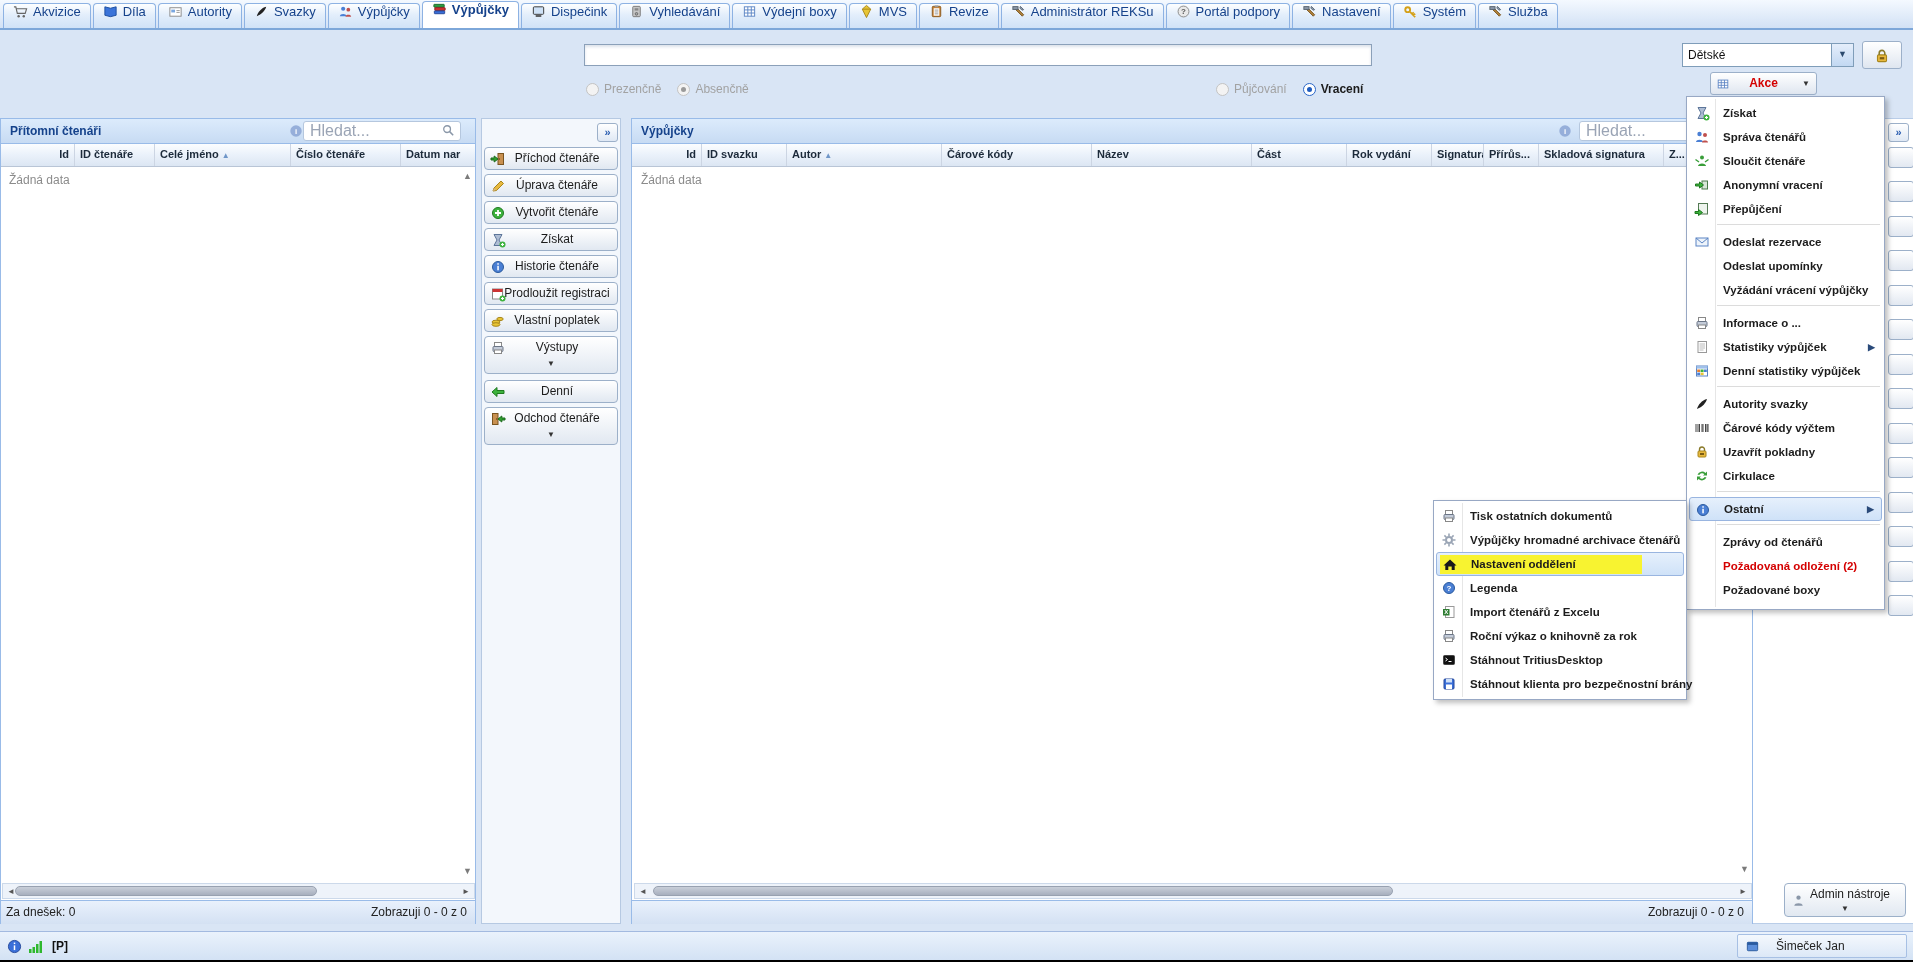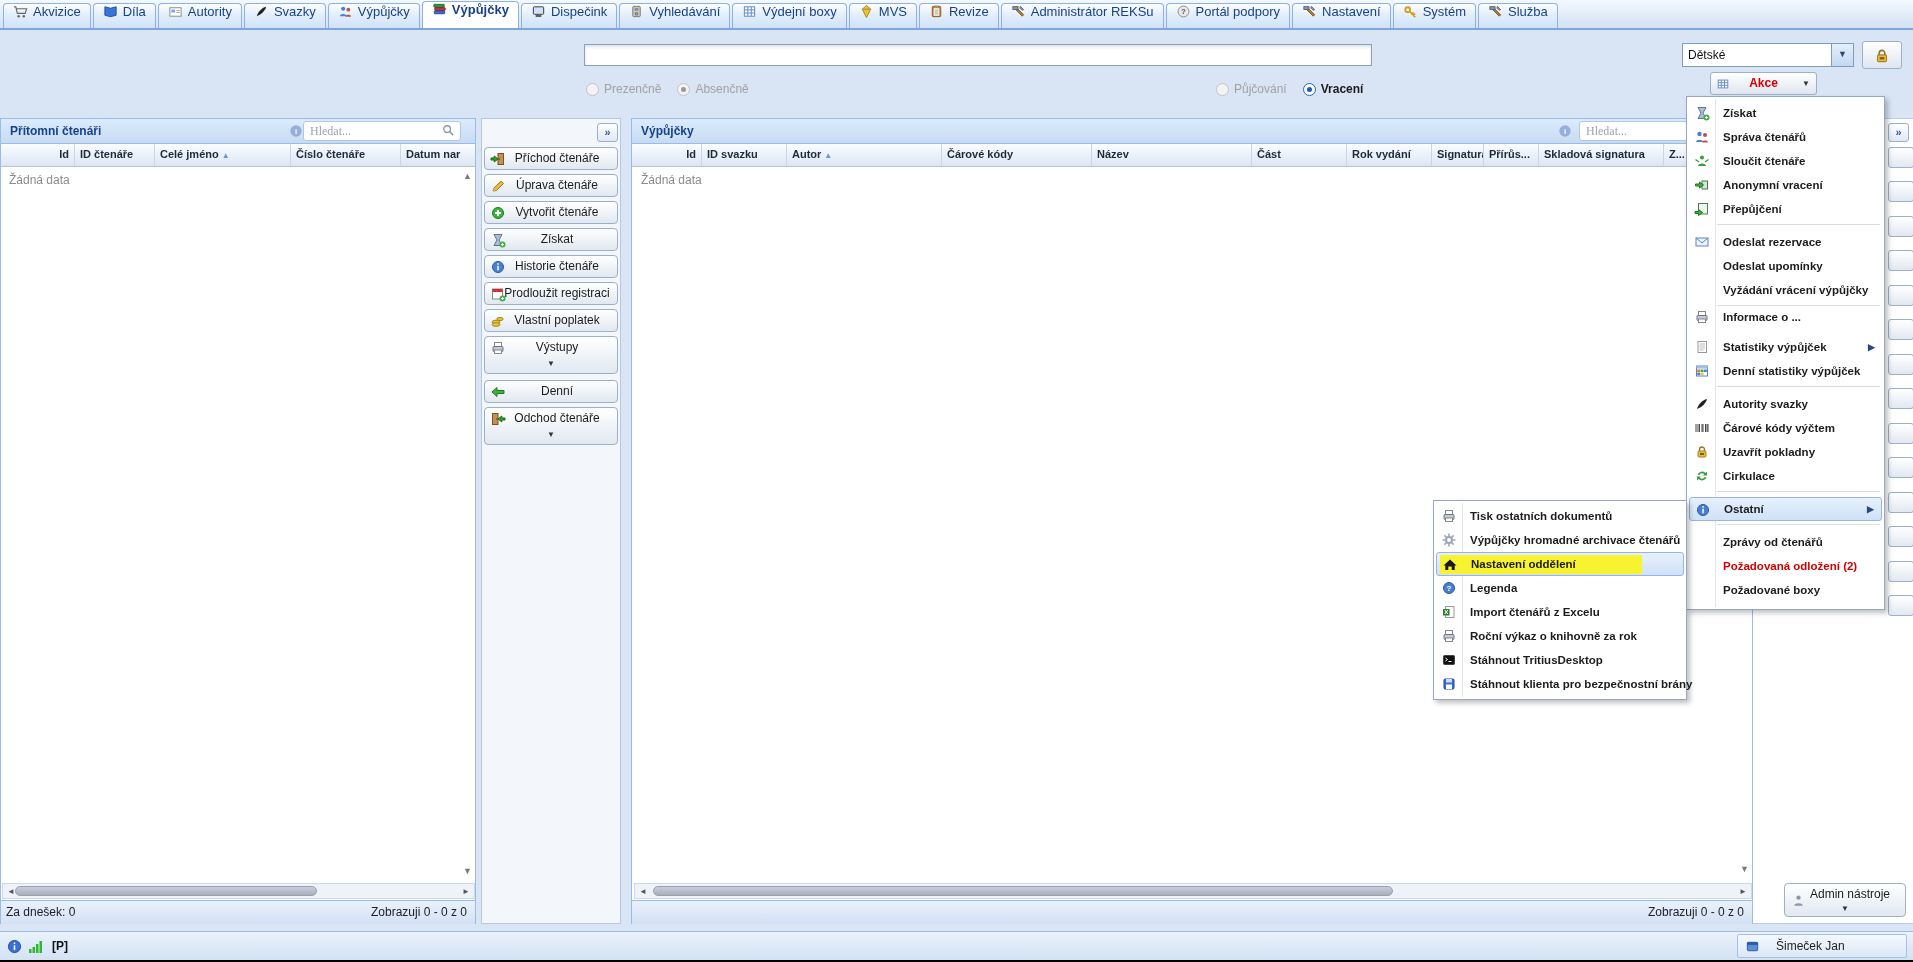--- a/index.html
+++ b/index.html
@@ -23,21 +23,21 @@
   .combo{position:absolute;left:1682px;top:43px;width:172px;height:24px;border:1px solid #7f9db9;background:#fff;box-sizing:border-box}
   .combo .val{position:absolute;left:5px;top:0;line-height:22px;font-size:12px;color:#111}
   .combo .trig{position:absolute;right:0;top:0;width:21px;height:22px;background:linear-gradient(#e5eefb,#c2d8f2);border-left:1px solid #7f9db9;text-align:center;line-height:20px;color:#2c4a6e;font-size:9px;cursor:pointer}
   .toolbtn{position:absolute;background:linear-gradient(#ffffff,#dfe6f0);border:1px solid #9cb0c9;border-radius:3px;box-sizing:border-box;cursor:pointer}
 
   
   .panel{position:absolute;background:#fff;border:1px solid #99bbe8;box-sizing:border-box}
   .phead{position:absolute;left:0;top:0;right:0;height:24px;background:linear-gradient(#dcebfc,#c7dbf3);border-bottom:1px solid #99bbe8}
   .ptitle{position:absolute;left:9px;top:0;line-height:24px;color:#15428b;font-weight:bold;font-size:12px}
   .inf{position:absolute;width:14px;height:14px}
-  .searchbox{position:absolute;height:20px;background:#fff;border:1px solid #b5c7de;border-radius:3px;box-sizing:border-box;font-size:12px;color:#4c1d95;padding:0 20px 0 6px;font-family:Liberation Serif, serif}
+  .searchbox{position:absolute;height:20px;background:#fff;border:1px solid #b5c7de;border-radius:3px;box-sizing:border-box;font-size:16px;color:#4c1d95;padding:0 20px 0 6px;font-family:Liberation Sans, sans-serif}
   .searchbox::placeholder{color:#9aa4b5}
   .mag{position:absolute}
   .cols{position:absolute;left:0;right:0;top:25px;height:22px;background:linear-gradient(#fbfdff,#eaf1fa 50%,#dce6f3);border-bottom:1px solid #b9c5d6;display:flex}
   .cell{height:22px;line-height:21px;font-size:11px;font-weight:bold;color:#1c2a3a;padding:0 5px;border-right:1px solid #ccd5e3;box-sizing:border-box;white-space:nowrap;overflow:hidden;cursor:pointer}
   .cell.r{text-align:right}
   .sort{color:#6f96c8;font-size:8px;margin-left:3px}
   .empty{position:absolute;font-size:12px;color:#8b8b8b}
   .sarrow{position:absolute;font-size:9px;color:#7b7b7b;line-height:9px;cursor:pointer}
   .hscroll{position:absolute;height:16px;background:#eef3fa;border:1px solid #ccd9ea;box-sizing:border-box}
   .hthumb{position:absolute;top:2px;height:10px;border-radius:5px;background:linear-gradient(#c9cfd9,#a7afbe);border:1px solid #98a1b0;box-sizing:border-box;cursor:pointer}
@@ -538,21 +538,21 @@
     <div class="msep" style="top:127px"></div>
     <div class="mi" style="top:133px"><span class="mic">
           <svg width="16" height="16" viewBox="0 0 16 16">
             <rect x="2" y="4" width="12" height="8" fill="#eef4fb" stroke="#5b84c4"></rect>
             <path d="M2 4l6 5 6-5" fill="none" stroke="#5b84c4"></path>
           </svg>
         </span><span>Odeslat rezervace</span></div>
     <div class="mi" style="top:157px"><span>Odeslat upomínky</span></div>
     <div class="mi" style="top:181px"><span>Vyžádání vrácení výpůjčky</span></div>
     <div class="msep" style="top:208px"></div>
-    <div class="mi" style="top:208px"><span class="mic">
+    <div class="mi" style="top:214px"><span class="mic">
           <svg width="16" height="16" viewBox="0 0 16 16">
             <rect x="4.5" y="2.5" width="7" height="4" fill="#fff" stroke="#888"></rect>
             <rect x="3" y="6.5" width="10" height="5" rx="1" fill="#c3cbd8" stroke="#6b7586"></rect>
             <rect x="4.5" y="10" width="7" height="3.5" fill="#fff" stroke="#888"></rect>
           </svg>
         </span><span>Informace o ...</span></div>
     <div class="mi" style="top:238px"><span class="mic">
           <svg width="16" height="16" viewBox="0 0 16 16">
             <rect x="4" y="2.5" width="8.5" height="11" fill="#fff" stroke="#999"></rect>
             <path d="M5.5 5h5.5M5.5 7h5.5M5.5 9h5.5M5.5 11h4" stroke="#bbb"></path>

